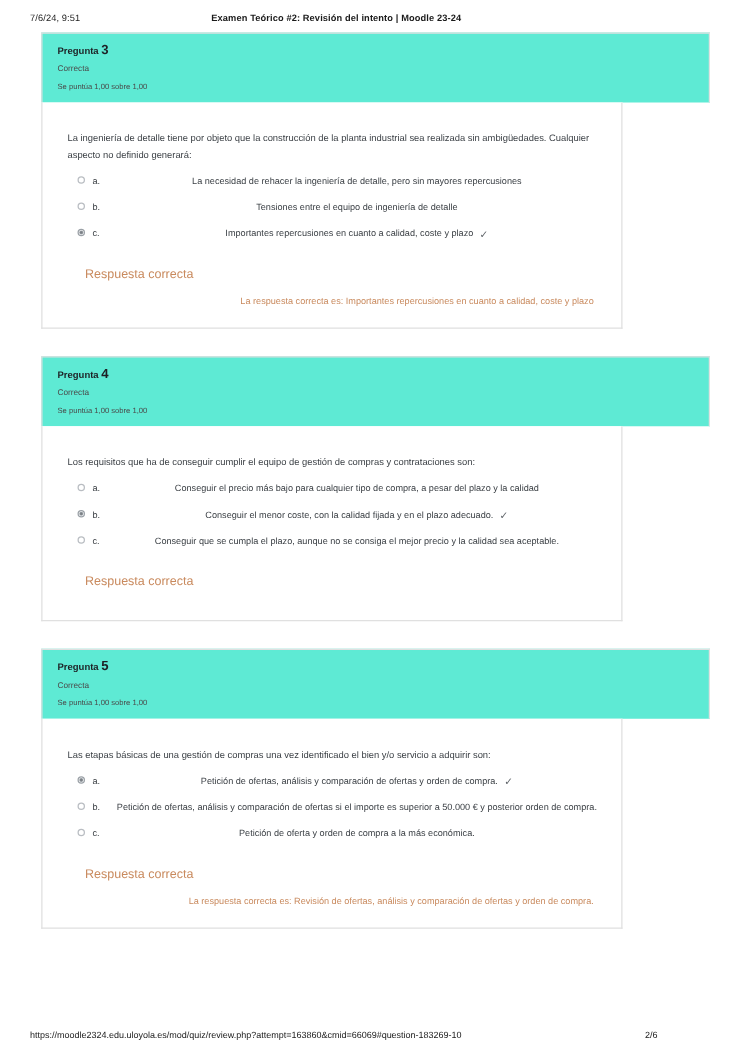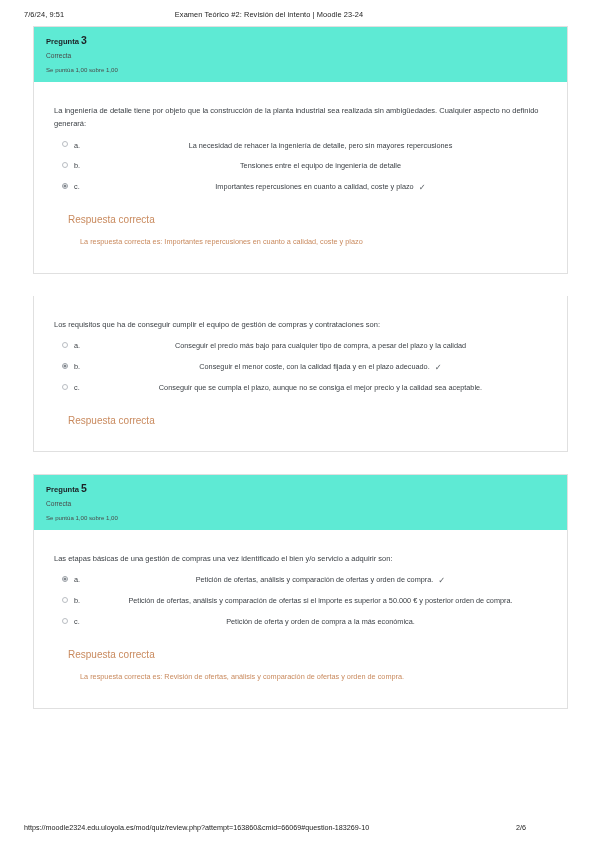--- a/index.html
+++ b/index.html
@@ -40,20 +40,21 @@
     top: 0;
     white-space: nowrap;
   }
   .print-header .hdr-title {
     position: absolute;
     left: 0;
     top: 0;
     width: 538px;
     text-align: center;
     white-space: nowrap;
+    font-weight: bold;
   }
 
   
   .print-footer {
     position: absolute;
     bottom: 11px;
     left: 0;
     width: 550px;
     height: 14px;
     font-size: 7.2px;
@@ -118,21 +119,21 @@
     color: #4a4a4a;
     margin: 0;
     line-height: 1;
   }
   .q-body {
     border: 1px solid #e0e0e0;
     border-top: none;
     background: #ffffff;
     padding: 0 14px 14px 14px;
     box-sizing: border-box;
-    width: 535px;
+    width: 465px;
   }
   .q-text {
     font-size: 7.5px;
     line-height: 1.75;
     color: #3a3f44;
     padding: 22px 6px 6px 6px;
     margin: 0;
   }
   .q-options {
     margin: 4px 0 0 0;
@@ -197,22 +198,23 @@
   }
   .fb-title {
     font-size: 10px;
     color: #c98a5e;
     margin: 0 0 11px 0;
     line-height: 1;
   }
   .fb-text {
     font-size: 7.3px;
     color: #c98a5e;
-    margin: 12px;
+    margin: 2px;
     line-height: 1.4;
+    text-align: right;
   }
 </style>
 </head>
 <body>
 
 <div class="page">
 
   <div class="print-header">
     <span class="hdr-date">7/6/24, 9:51</span>
     <span class="hdr-title">Examen Teórico #2: Revisión del intento | Moodle 23-24</span>
@@ -246,20 +248,27 @@
               <span class="opt-text"><span>Importantes repercusiones en cuanto a calidad, coste y plazo</span><span class="tick">✓</span></span>
             </li>
           </ul>
           <div class="feedback">
             <p class="fb-title">Respuesta correcta</p>
             <p class="fb-text">La respuesta correcta es: Importantes repercusiones en cuanto a calidad, coste y plazo</p>
           </div>
         </div>
       </div>
       <div class="question">
+        <div class="q-info">
+          <div class="q-info-inner">
+            <div class="q-number"><span>Pregunta</span><span class="q-num-big">4</span></div>
+            <div class="q-state">Correcta</div>
+            <div class="q-grade">Se puntúa 1,00 sobre 1,00</div>
+          </div>
+        </div>
         <div class="q-body">
           <p class="q-text">Los requisitos que ha de conseguir cumplir el equipo de gestión de compras y contrataciones son:</p>
           <ul class="q-options">
             <li class="opt">
               <span class="radio"></span>
               <span class="opt-letter">a.</span>
               <span class="opt-text"><span>Conseguir el precio más bajo para cualquier tipo de compra, a pesar del plazo y la calidad</span></span>
             </li>
             <li class="opt">
               <span class="radio checked"></span>

